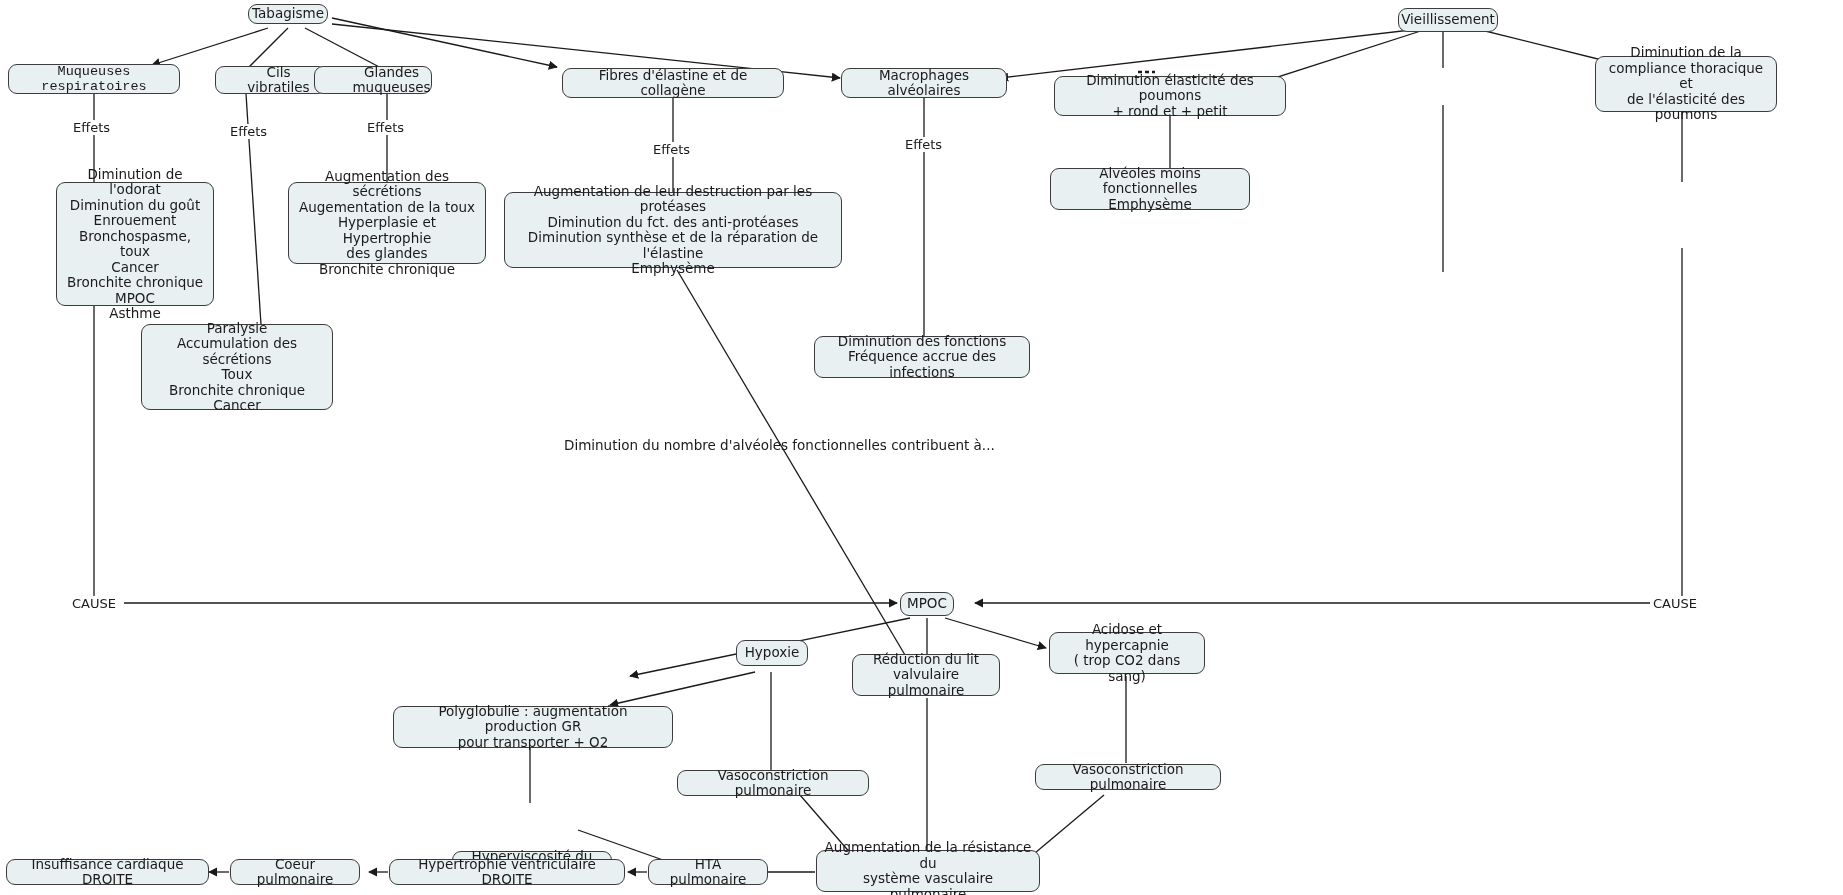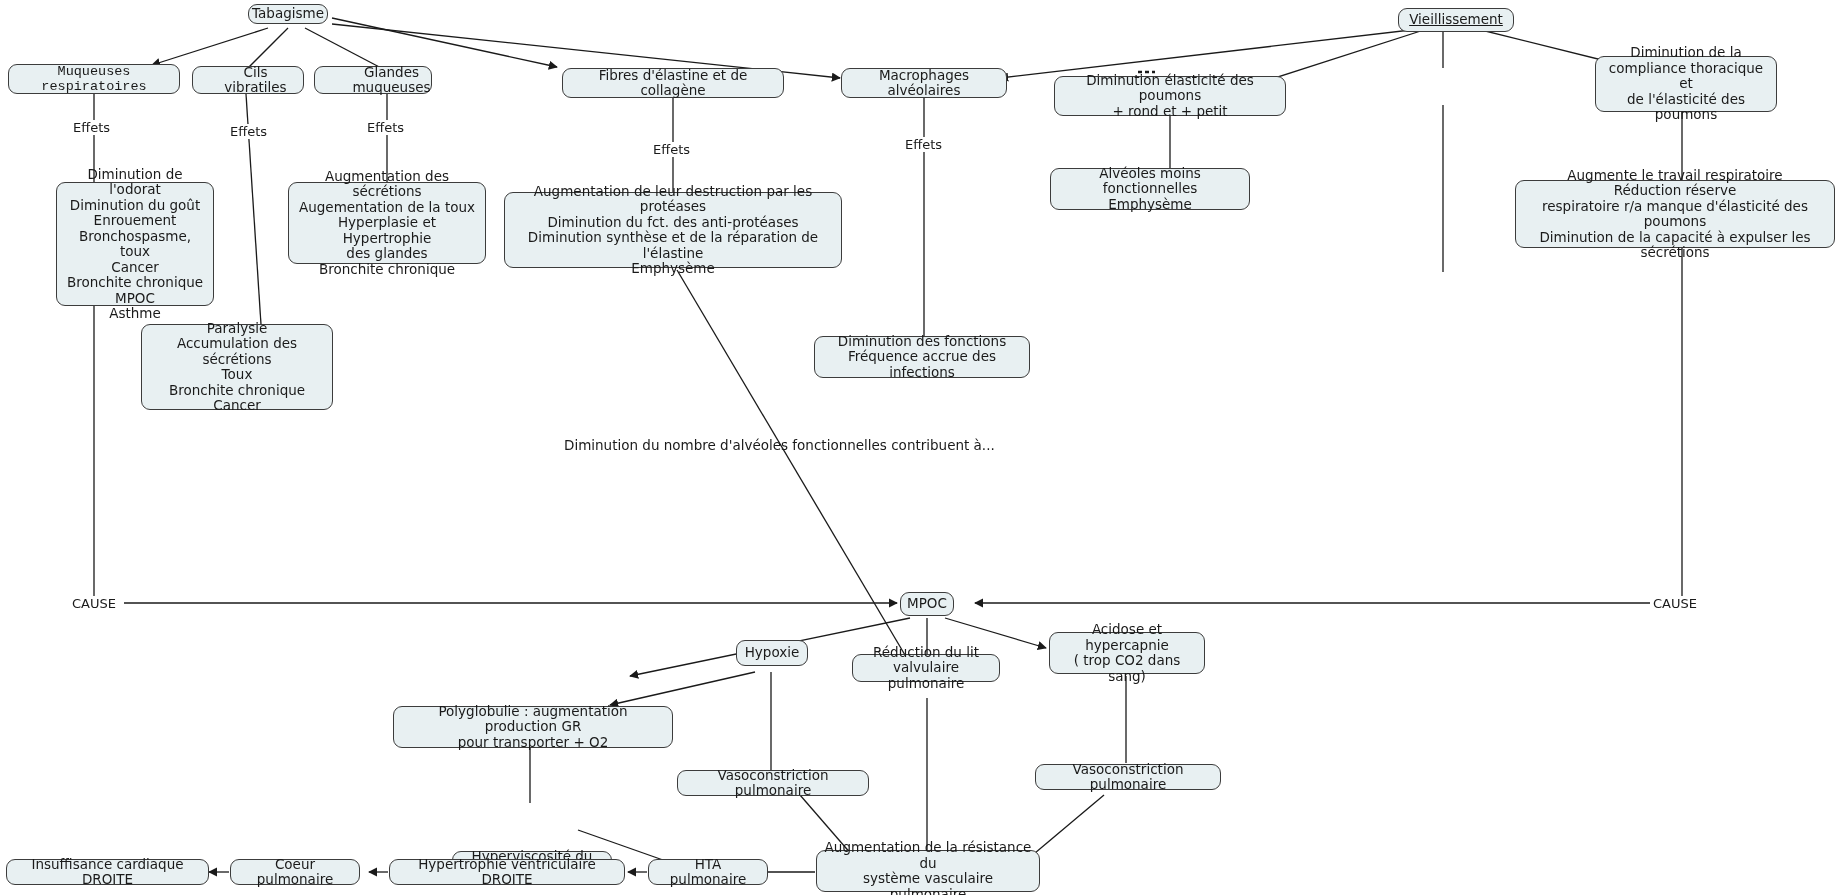--- a/index.html
+++ b/index.html
@@ -127,29 +127,29 @@
       <path d="M 229 872 L 209 872" marker-end="url(#arrow)"></path>
 
       <path d="M 1138 72 L 1155 72" stroke-width="2.5" stroke-dasharray="4 3"></path>
     </g>
   </svg>
 
   <div class="node" style="left:248px;  top:4px;   width:80px;  height:20px;">Tabagisme</div>
 
   <div class="node" style="left:8px;    top:64px;  width:172px; height:30px;font-family:Liberation Mono, monospace;">Muqueuses respiratoires</div>
 
-  <div class="node" style="left:192px;  top:66px;  width:112px; height:28px;padding-left:22px;">Cils vibratiles</div>
+  <div class="node" style="left:215px;  top:66px;  width:112px; height:28px;padding-left:22px;">Cils vibratiles</div>
 
   <div class="node" style="left:314px;  top:66px;  width:118px; height:28px;padding-left:44px;">Glandes muqueuses</div>
 
   <div class="node" style="left:562px;  top:68px;  width:222px; height:30px;">Fibres d'élastine et de collagène</div>
 
   <div class="node" style="left:841px;  top:68px;  width:166px; height:30px;">Macrophages alvéolaires</div>
 
-  <div class="node" style="left:1398px; top:8px;   width:116px; height:24px;text-decoration:underline;">Vieillissement</div>
+  <div class="node" style="left:1398px; top:8px;   width:100px; height:24px;">Vieillissement</div>
 
   <div class="node" style="left:1054px; top:76px;  width:232px; height:40px;">Diminution élasticité des poumons
 + rond et + petit</div>
 
 
   <div class="node" style="left:1595px; top:56px;  width:182px; height:56px;">Diminution de la
 compliance thoracique et
 de l'élasticité des poumons</div>
 
   <div class="node" style="left:15px;   top:182px; width:158px; height:124px;margin-left:41px;">Diminution de l'odorat
@@ -168,40 +168,36 @@
 Bronchite chronique</div>
 
   <div class="node" style="left:504px;  top:192px; width:338px; height:76px;">Augmentation de leur destruction par les protéases
 Diminution du fct. des anti-protéases
 Diminution synthèse et de la réparation de l'élastine
 Emphysème</div>
 
   <div class="node" style="left:1050px; top:168px; width:200px; height:42px;">Alvéoles moins fonctionnelles
 Emphysème</div>
 
-  <div class="node" style="left:1515px; top:180px; width:320px; height:68px;">Augmente le travail respiratoire
-Réduction réserve
-respiratoire r/a manque d'élasticité des poumons
-Diminution de la capacité à expulser les sécrétions</div>
 
   <div class="node" style="left:141px;  top:324px; width:192px; height:86px;">Paralysie
 Accumulation des sécrétions
 Toux
 Bronchite chronique
 Cancer</div>
 
 
   <div class="node" style="left:814px;  top:336px; width:216px; height:42px;">Diminution des fonctions
 Fréquence accrue des infections</div>
 
   <div class="node" style="left:900px;  top:592px; width:54px;  height:24px;">MPOC</div>
 
   <div class="node" style="left:736px;  top:640px; width:72px;  height:26px;">Hypoxie</div>
 
-  <div class="node" style="left:852px;  top:654px; width:148px; height:28px;">Réduction du lit
+  <div class="node" style="left:852px;  top:654px; width:148px; height:42px;">Réduction du lit
 valvulaire pulmonaire</div>
 
   <div class="node" style="left:1049px; top:632px; width:156px; height:42px;">Acidose et hypercapnie
 ( trop CO2 dans sang)</div>
 
   <div class="node" style="left:393px;  top:706px; width:280px; height:42px;">Polyglobulie : augmentation production GR
 pour transporter + O2</div>
 
   <div class="node" style="left:677px;  top:770px; width:192px; height:26px;">Vasoconstriction pulmonaire</div>
 

